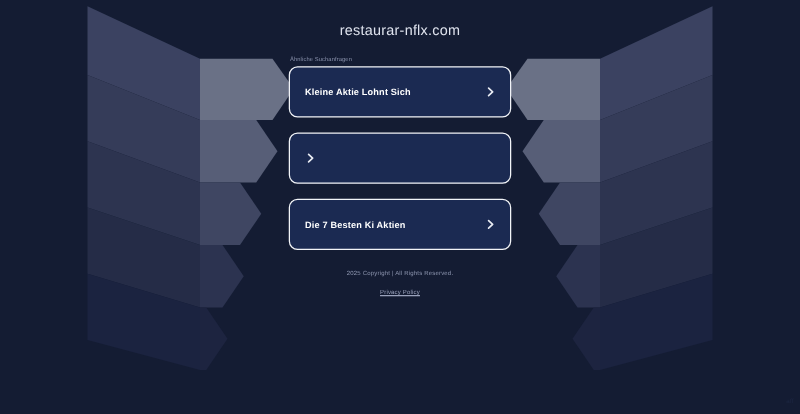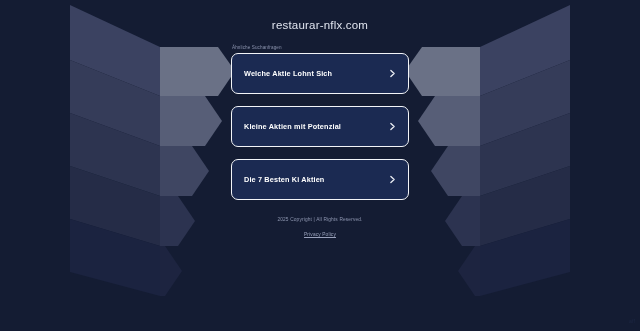--- a/index.html
+++ b/index.html
@@ -176,30 +176,29 @@
 
   <div class="content">
 
     <div class="domain-title">restaurar-nflx.com</div>
 
     <div class="links-wrap">
 
       <div class="related-label">Ähnliche Suchanfragen</div>
 
       <div class="link-box">
-        <span class="link-text">Welche Aktie Lohnt Sich</span>
+        <span class="link-text">Kleine Aktie Lohnt Sich</span>
         <span class="chev">
           <svg viewBox="0 0 10 10" aria-hidden="true">
             <polyline points="3.2,1.6 6.8,5 3.2,8.4" fill="none" stroke="#e8ebf2" stroke-width="1.5" stroke-linecap="round" stroke-linejoin="round"></polyline>
           </svg>
         </span>
       </div>
 
       <div class="link-box">
-        <span class="link-text">Kleine Aktien mit Potenzial</span>
         <span class="chev">
           <svg viewBox="0 0 10 10" aria-hidden="true">
             <polyline points="3.2,1.6 6.8,5 3.2,8.4" fill="none" stroke="#e8ebf2" stroke-width="1.5" stroke-linecap="round" stroke-linejoin="round"></polyline>
           </svg>
         </span>
       </div>
 
       <div class="link-box">
         <span class="link-text">Die 7 Besten Ki Aktien</span>
         <span class="chev">

